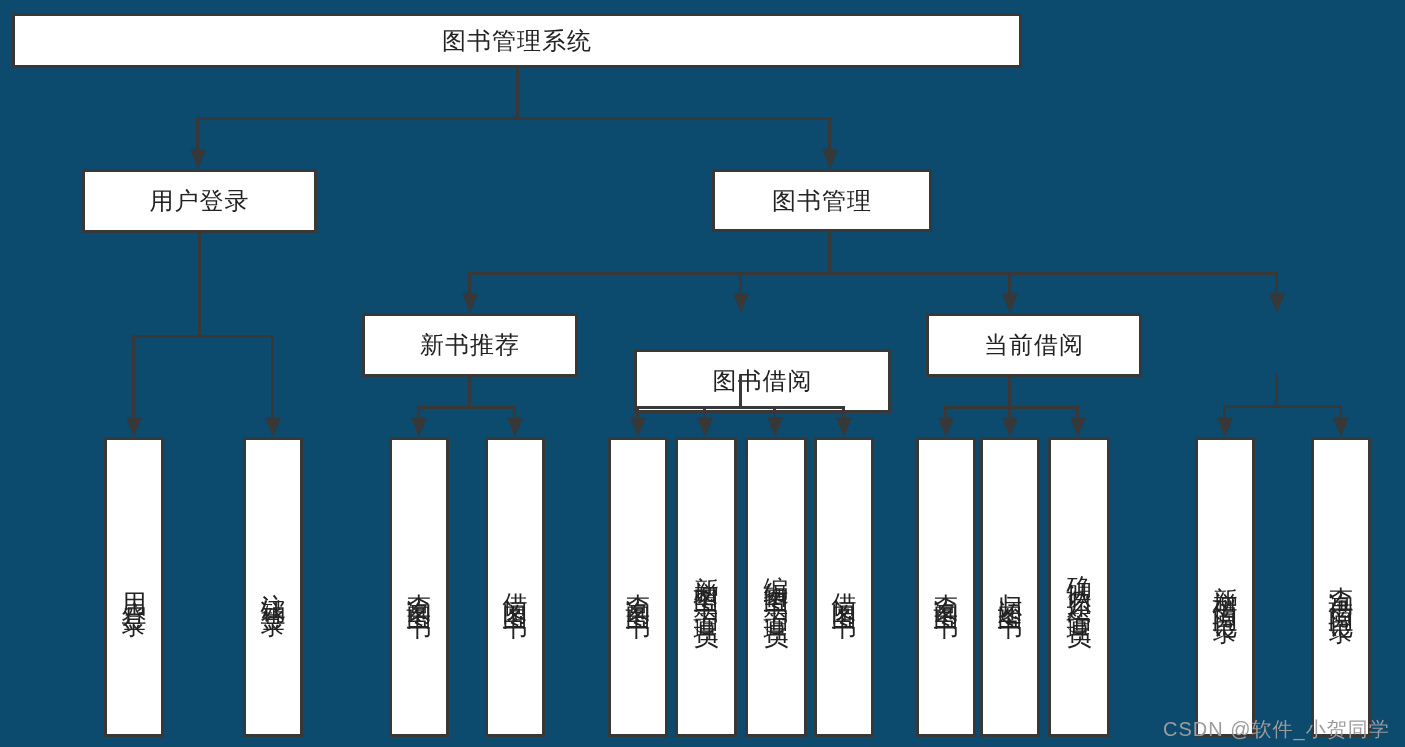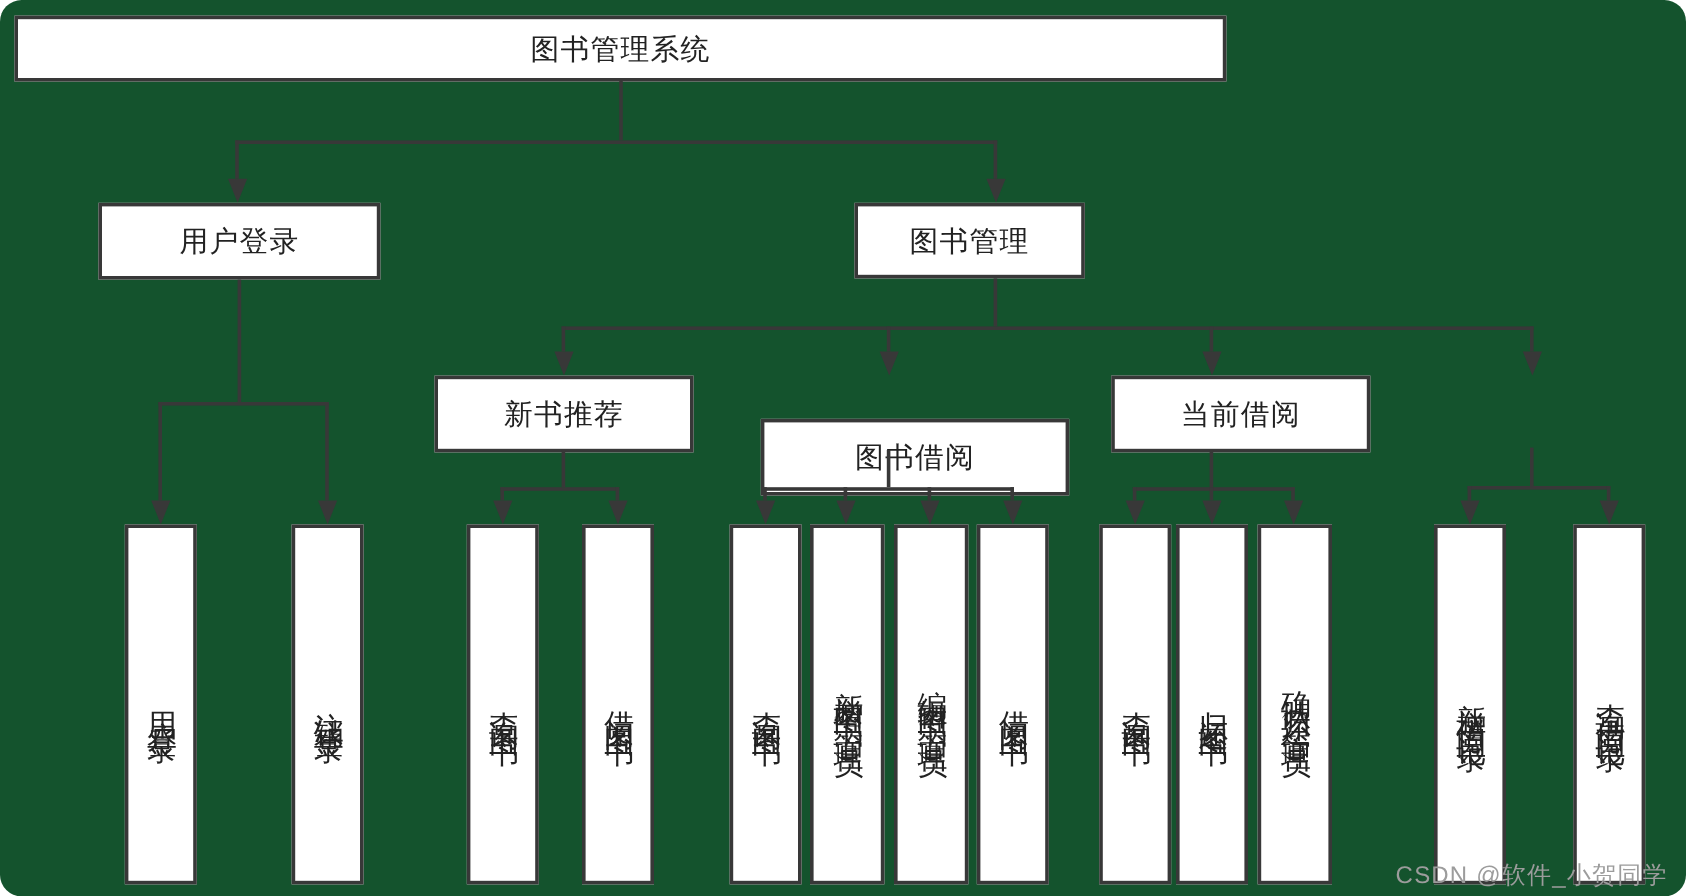--- a/index.html
+++ b/index.html
@@ -1,18 +1,18 @@
 <!DOCTYPE html>
 <html><head>
 <meta charset="utf-8">
 <style>
   html,body{margin:0;padding:0;background:#ffffff;}
   .canvas{
-    position:relative;width:1405px;height:747px;background:#14532d;
-    font-family:"Liberation Sans", sans-serif;overflow:hidden;border-radius:18px;
+    position:relative;width:1405px;height:747px;background:#0c4a6e;
+    font-family:"Liberation Sans", sans-serif;overflow:hidden;
   }
   
   .hbox{
     position:absolute;box-sizing:border-box;border:3px solid #383838;background:#ffffff;
     display:flex;align-items:center;justify-content:center;
     font-size:24px;color:#222222;letter-spacing:1px;white-space:nowrap;
   }
   .leaf{
     position:absolute;box-sizing:border-box;border:3px solid #383838;background:#ffffff;
     top:437px;height:300px;width:60px;
@@ -46,21 +46,21 @@
   </div>
 
   <div class="vl" style="left:516px;top:67px;height:50px;"></div>
   <div class="hl" style="left:196px;top:117px;width:635px;"></div>
   <div class="ar" style="left:196px;top:117px;height:32px;"></div>
   <div class="ar" style="left:828px;top:117px;height:32px;"></div>
 
   <div class="hbox" style="left:82px;top:169px;width:235px;height:64px;">
     <span>用户登录</span>
   </div>
-  <div class="hbox" style="left:712px;top:169px;width:192px;height:63px;">
+  <div class="hbox" style="left:712px;top:169px;width:220px;height:63px;">
     <span>图书管理</span>
   </div>
 
   <div class="vl" style="left:198px;top:233px;height:102px;"></div>
   <div class="hl" style="left:132px;top:335px;width:142px;"></div>
   <div class="ar" style="left:132px;top:335px;height:82px;"></div>
   <div class="ar" style="left:271px;top:335px;height:82px;"></div>
 
   <div class="vl" style="left:828px;top:232px;height:40px;"></div>
   <div class="hl" style="left:468px;top:272px;width:810px;"></div>

